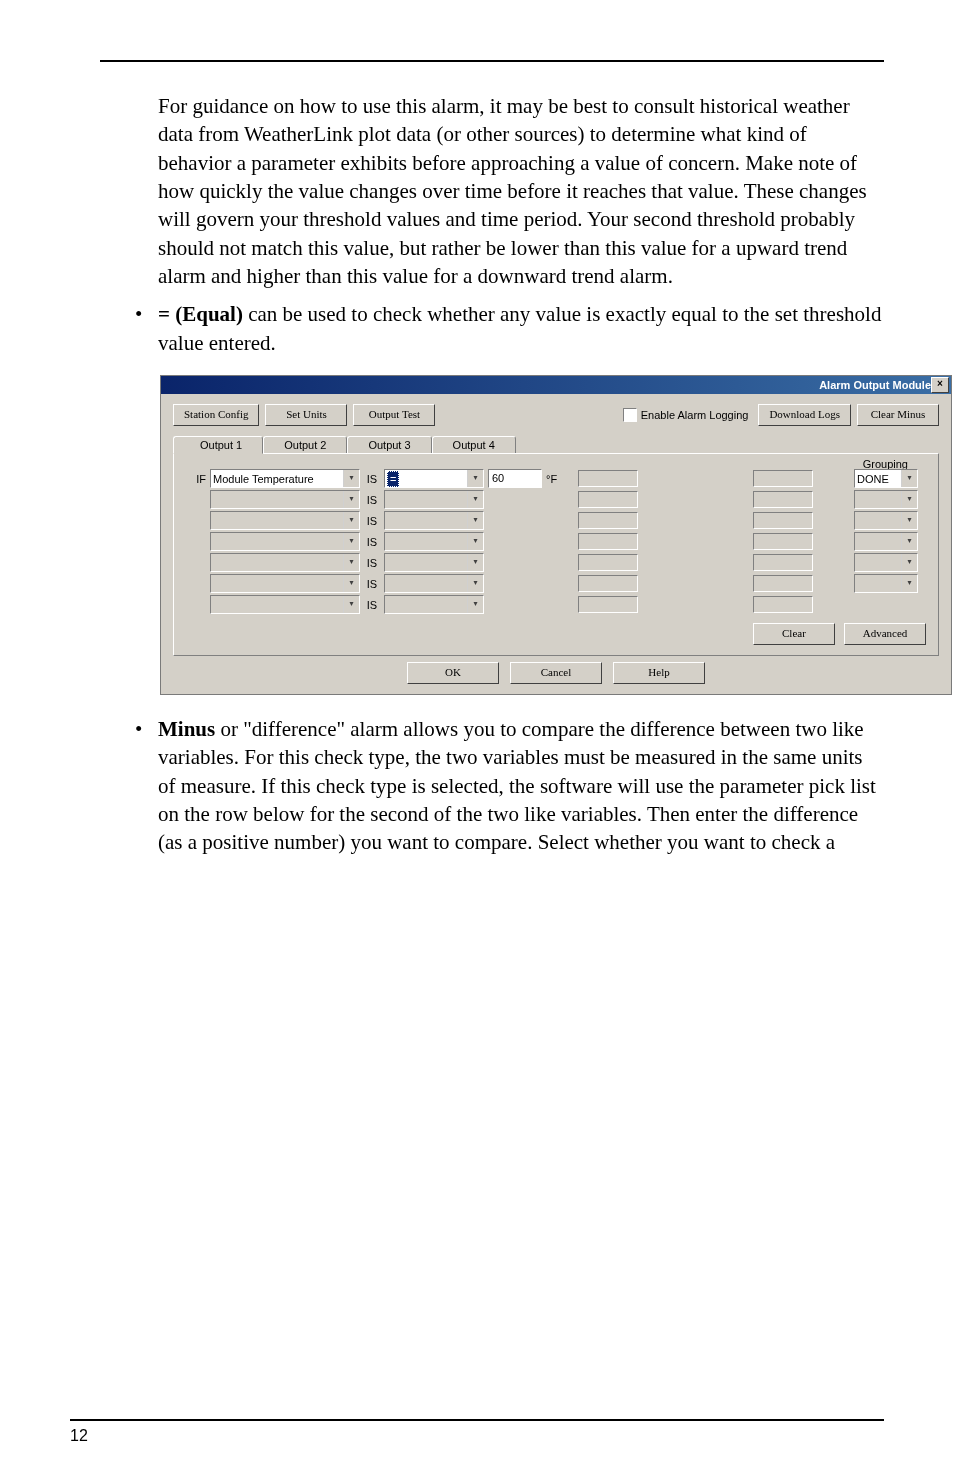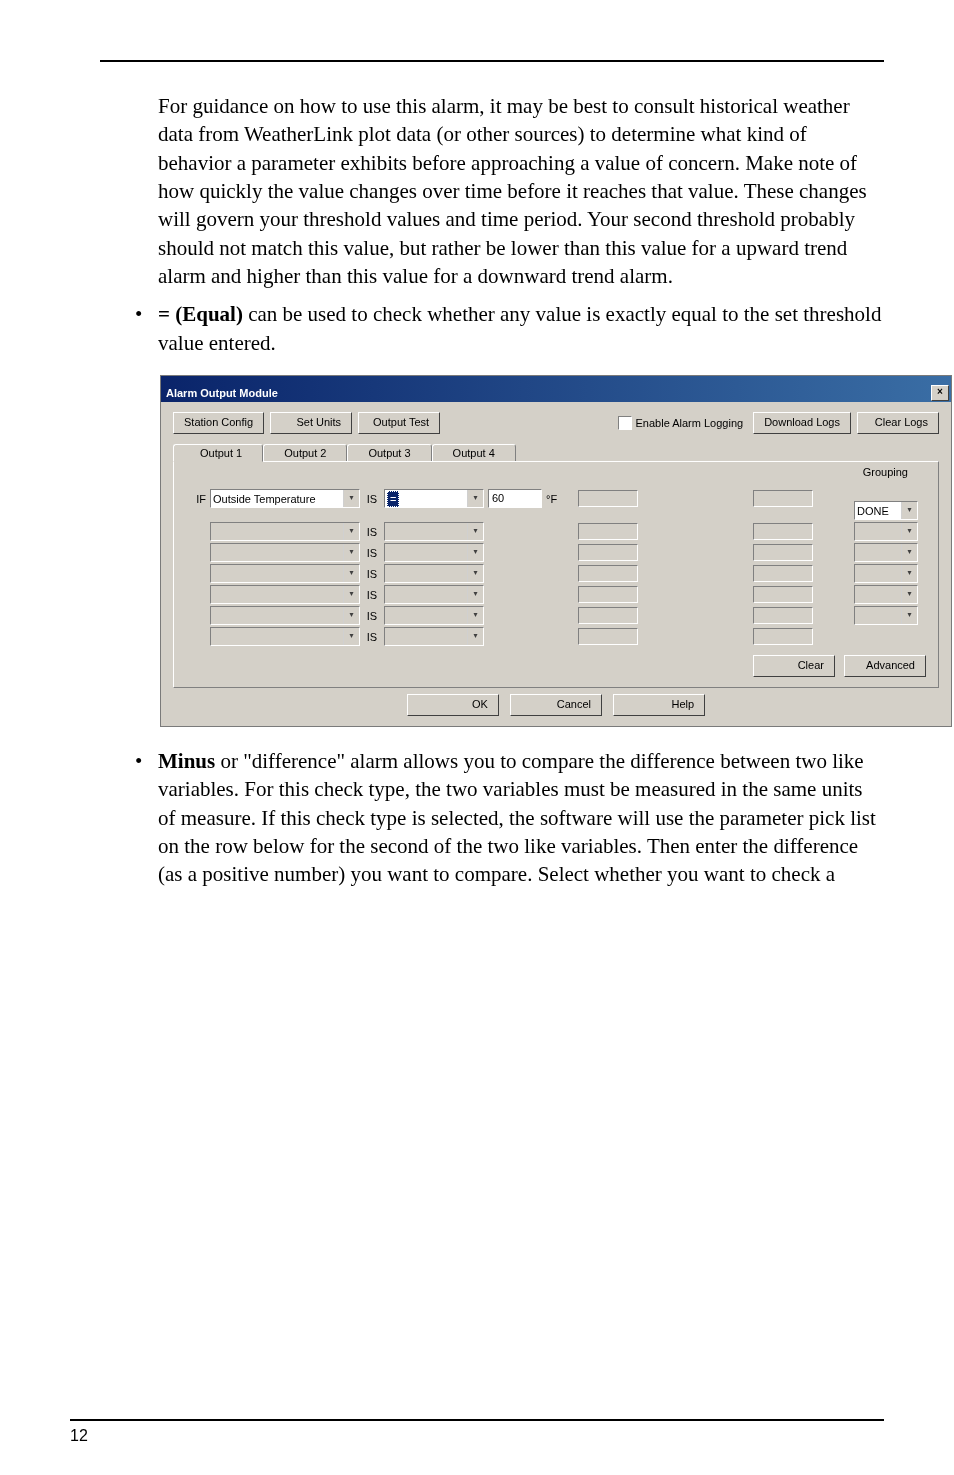--- a/index.html
+++ b/index.html
@@ -49,23 +49,23 @@
     background: #d4d0c8;
     font-family: Tahoma, Arial, sans-serif;
     font-size: 11px;
     color: #000;
   }
   .titlebar {
     background: linear-gradient(to right, #0a246a, #3a6ea5);
     color: #fff;
     display: flex;
     align-items: center;
-    justify-content: space-between;
+    justify-content: flex-end;
     height: 18px;
-    padding: 8px 2px 0 5px;
+    padding: 0 2px 0 5px;
     font-weight: bold;
   }
   .titlebar-close {
     width: 16px;
     height: 14px;
     background: #d4d0c8;
     border: 1px solid #fff;
     border-right-color: #404040;
     border-bottom-color: #404040;
     color: #000;
@@ -99,22 +99,23 @@
   .winbtn {
     background: #d4d0c8;
     border: 1px solid #fff;
     border-right-color: #404040;
     border-bottom-color: #404040;
     height: 20px;
     padding: 0 10px;
     font-size: 11px;
     line-height: 18px;
     display: inline-block;
-    text-align: right;
+    text-align: center;
     min-width: 60px;
+    font-family: Liberation Serif, serif;
   }
   .checkbox {
     width: 12px;
     height: 12px;
     background: #fff;
     border: 1px solid #808080;
     border-right-color: #fff;
     border-bottom-color: #fff;
     display: inline-block;
     vertical-align: middle;
@@ -256,60 +257,60 @@
     </div>
     <div class="dialog-body">
       <div class="top-row">
         <span class="winbtn">Station Config</span>
         <span class="winbtn" style="margin-left:6px;">Set Units</span>
         <span class="winbtn" style="margin-left:6px;">Output Test</span>
         <span style="flex:1"></span>
         <span class="checkbox"></span>
         <span class="lbl">Enable Alarm Logging</span>
         <span class="winbtn" style="margin-left:10px;">Download Logs</span>
-        <span class="winbtn" style="margin-left:6px;">Clear Logs</span>
+        <span class="winbtn" style="margin-left:6px;">Clear Minus</span>
       </div>
 
       <div class="tabset">
         <div class="tabs">
           <div class="tab active">Output 1</div>
           <div class="tab">Output 2</div>
           <div class="tab">Output 3</div>
           <div class="tab">Output 4</div>
         </div>
         <div class="tabpanel">
           <span class="grouping-lbl">Grouping</span>
           <table class="cond-table">
             <tbody>
                 <tr>
               <td style="width:18px;text-align:right;">IF</td>
               <td style="width:150px;">
                     <div class="dd">
-                      <span class="dd-text">Outside Temperature</span>
+                      <span class="dd-text">Module Temperature</span>
                       <span class="dd-arrow">▾</span>
                     </div>
                   </td>
               <td style="width:16px;text-align:center;">IS</td>
               <td style="width:100px;">
                     <div class="dd sel">
                       <span class="dd-text">=</span>
                       <span class="dd-arrow">▾</span>
                     </div>
                   </td>
               <td class="valbox"><span class="textfield" style="width:46px;">60</span></td>
               <td class="unitcell">°F</td>
               <td>
                     <div class="prog"></div>
                   </td>
               <td style="width:70px;"></td>
               <td>
                     <div class="prog"></div>
                   </td>
               <td style="width:70px;">
-                    <div class="dd" style="width:60px;margin-top:24px;">
+                    <div class="dd" style="width:60px;">
                       <span class="dd-text">DONE</span>
                       <span class="dd-arrow">▾</span>
                     </div>
                   </td>
             </tr>
 
             <tr>
               <td></td>
               <td>
                     <div class="dd disabled">

